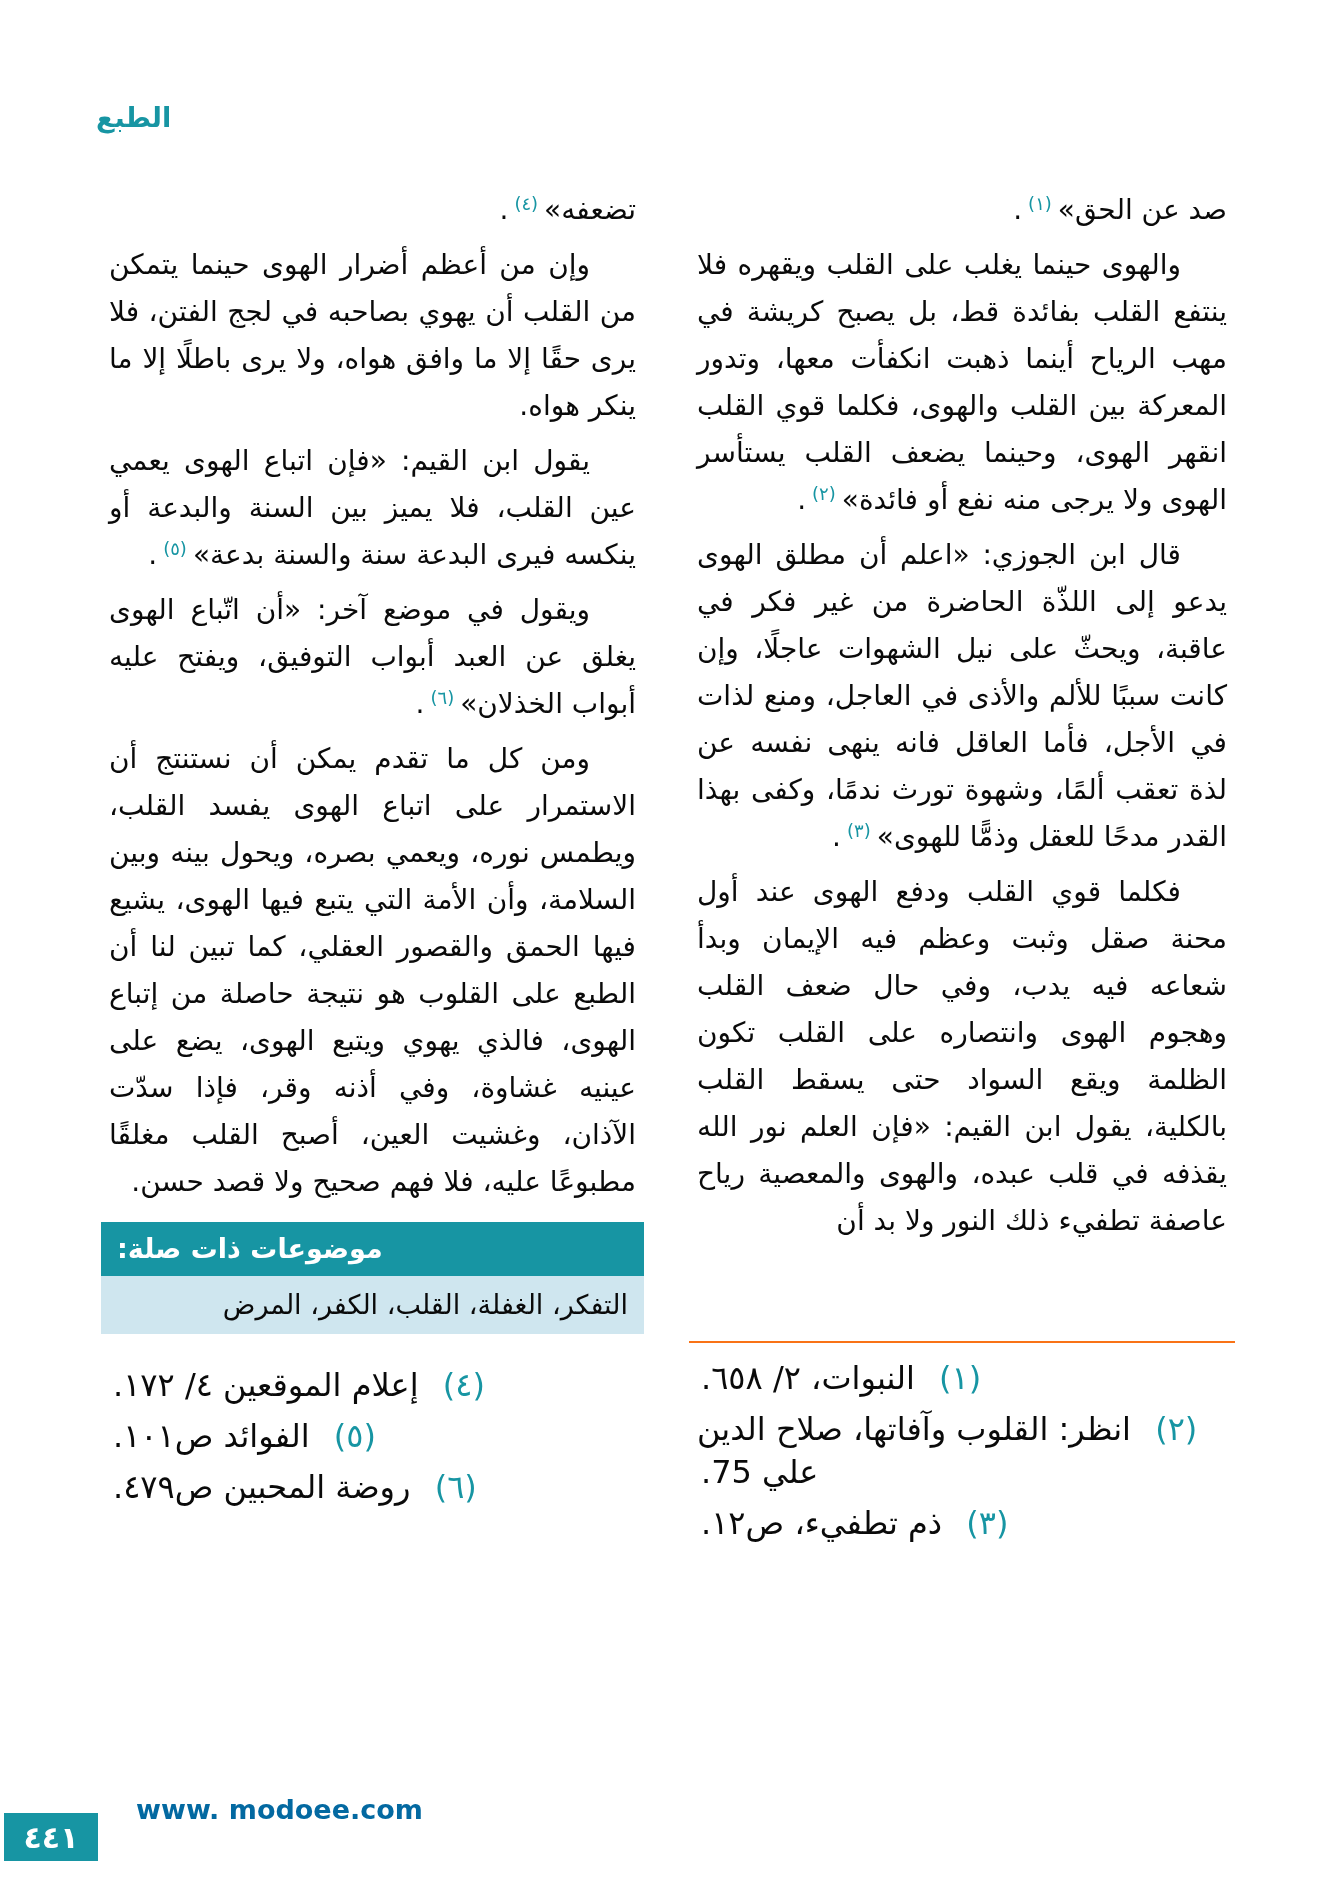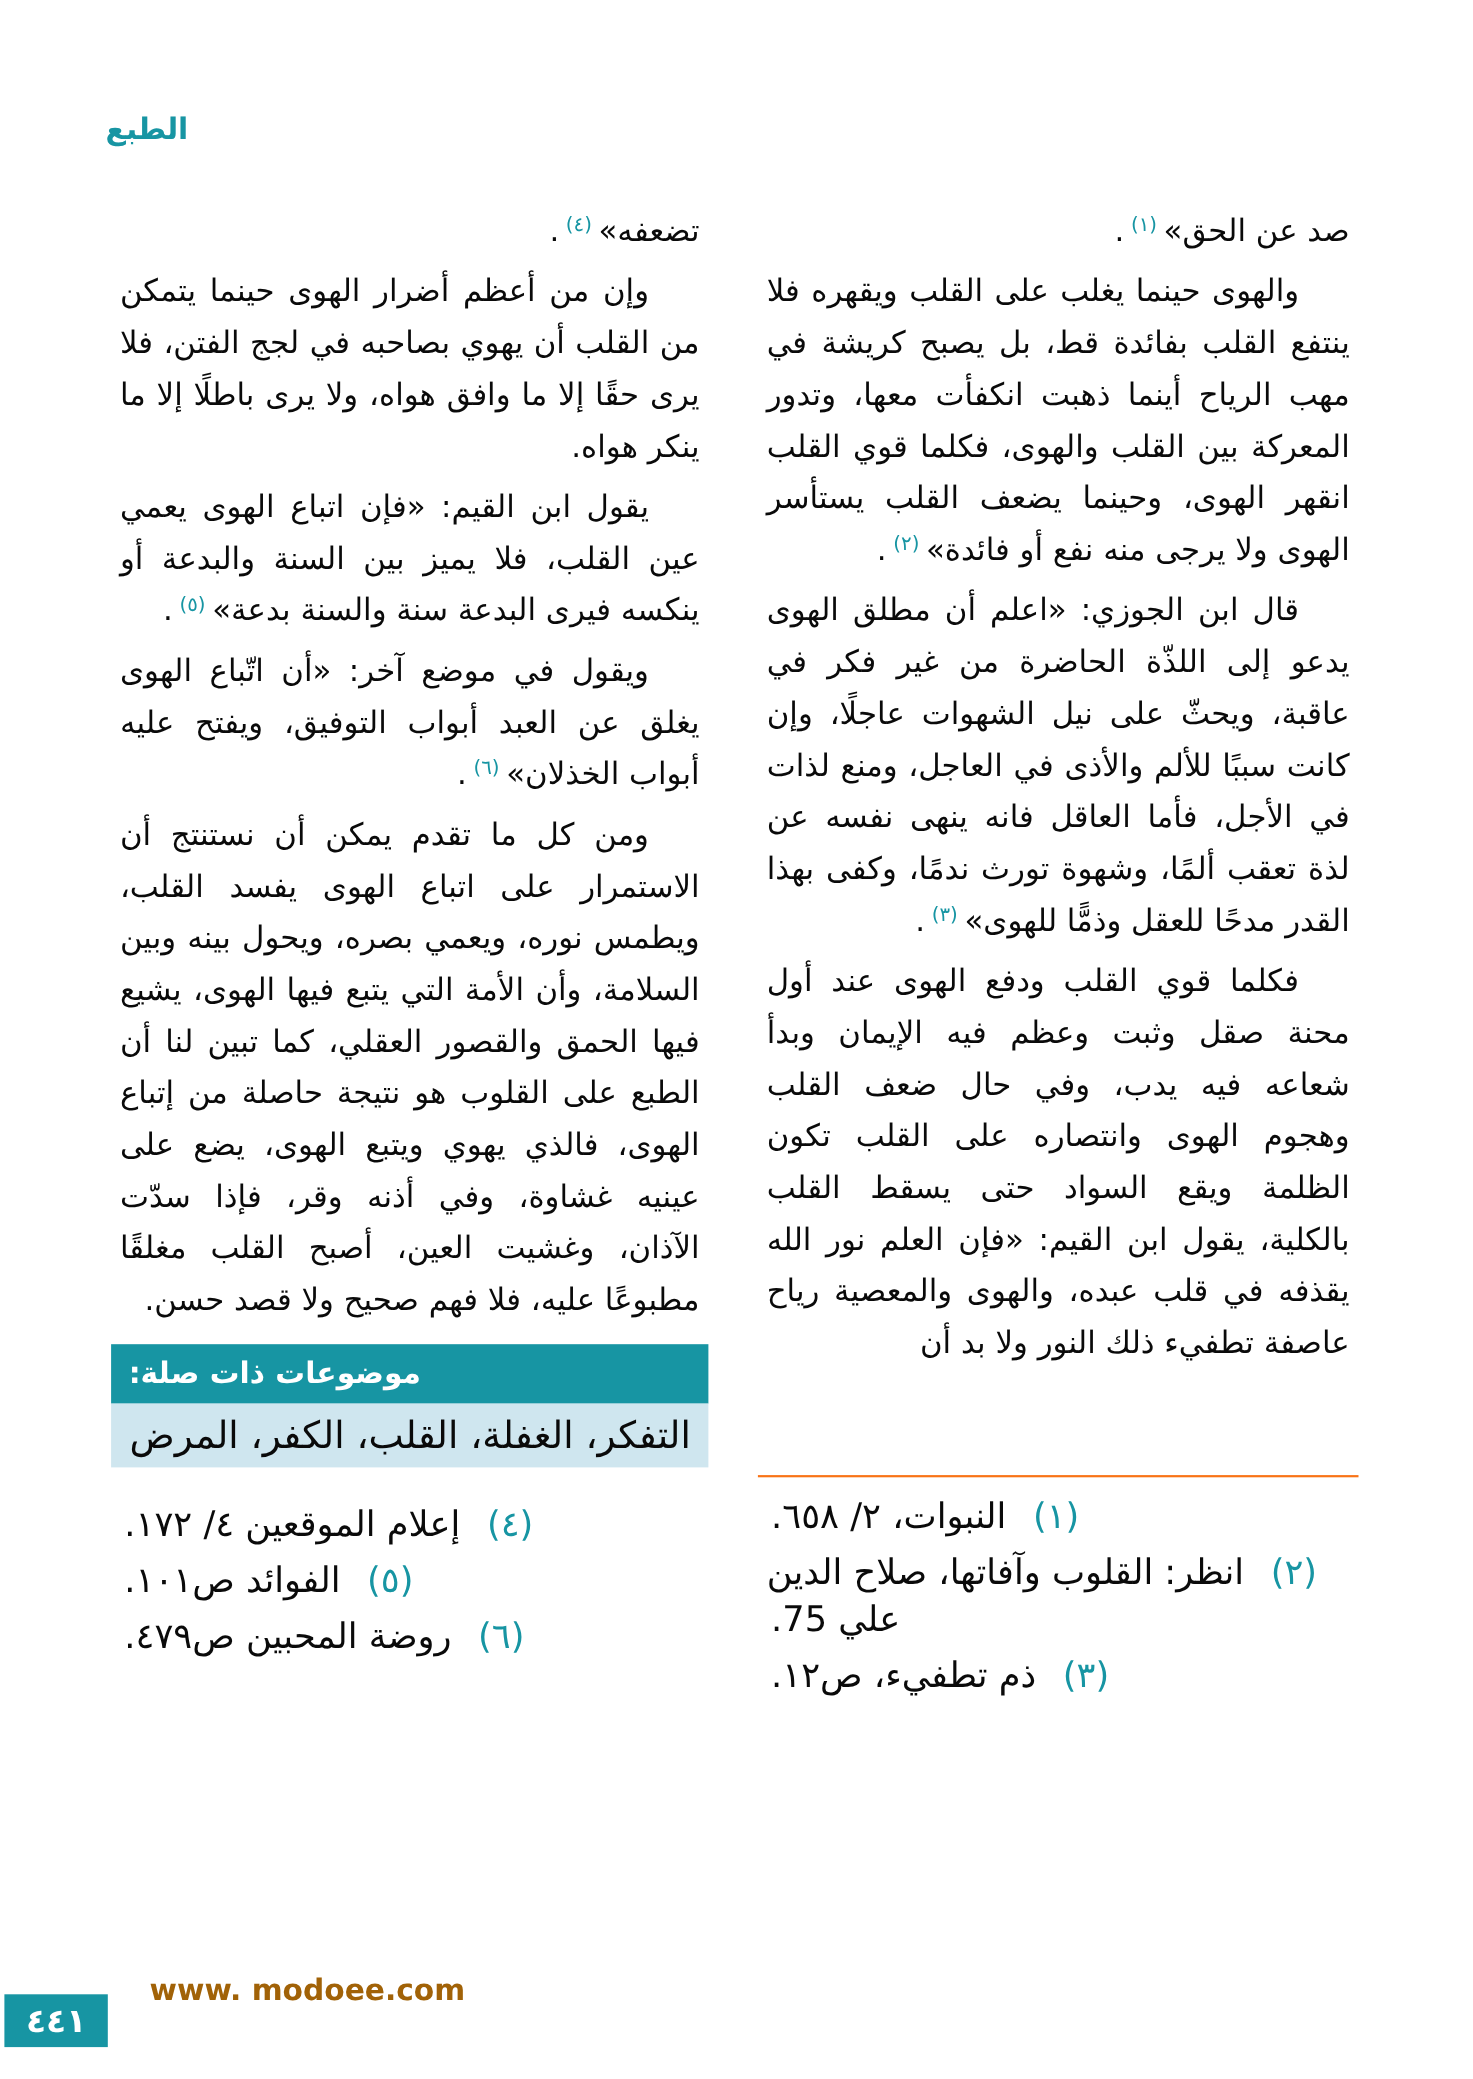--- a/index.html
+++ b/index.html
@@ -32,21 +32,21 @@
 
   .related-header {
     position:absolute; left:97px; top:1218px; width:543px; height:54px;
     background:#1795a3; color:#ffffff;
     font-size:27px; font-weight:bold; line-height:54px;
     padding:0 16px; text-align:left;
   }
   .related-body {
     position:absolute; left:97px; top:1272px; width:543px; height:58px;
     background:#cfe6ef; color:#0a0a0a;
-    font-size:34px; line-height:58px; padding:0 16px; text-align:right;
+    font-size:27px; line-height:58px; padding:0 16px; text-align:right;
   }
 
   .footnotes {
     position:absolute; font-size:32px; line-height:43px; color:#0a0a0a;
     text-align:left;
   }
   .fn-right {
     left:685px; top:1337px; width:546px;
     border-top:2px solid #f97316; padding-top:10px;
   }
@@ -54,21 +54,21 @@
   .fn-num { color:#1795a3; margin-left:6px; }
 
   .footer-bar {
     position:absolute; left:0; top:1776px; width:94px; height:48px;
     background:#1795a3; color:#ffffff;
     font-size:30px; font-weight:bold;
     display:flex; align-items:center; justify-content:center;margin-top:33px;
   }
   .site-url {
     position:absolute; left:128px; top:1786px;
-    color:#a16207; font-size:27px; font-weight:bold;
+    color:#0369a1; font-size:27px; font-weight:bold;
     direction:ltr; text-align:left;
   }
 </style>
 </head>
 <body>
 
 <div class="page">
 
   <div class="chapter-title">الطبع</div>
 

